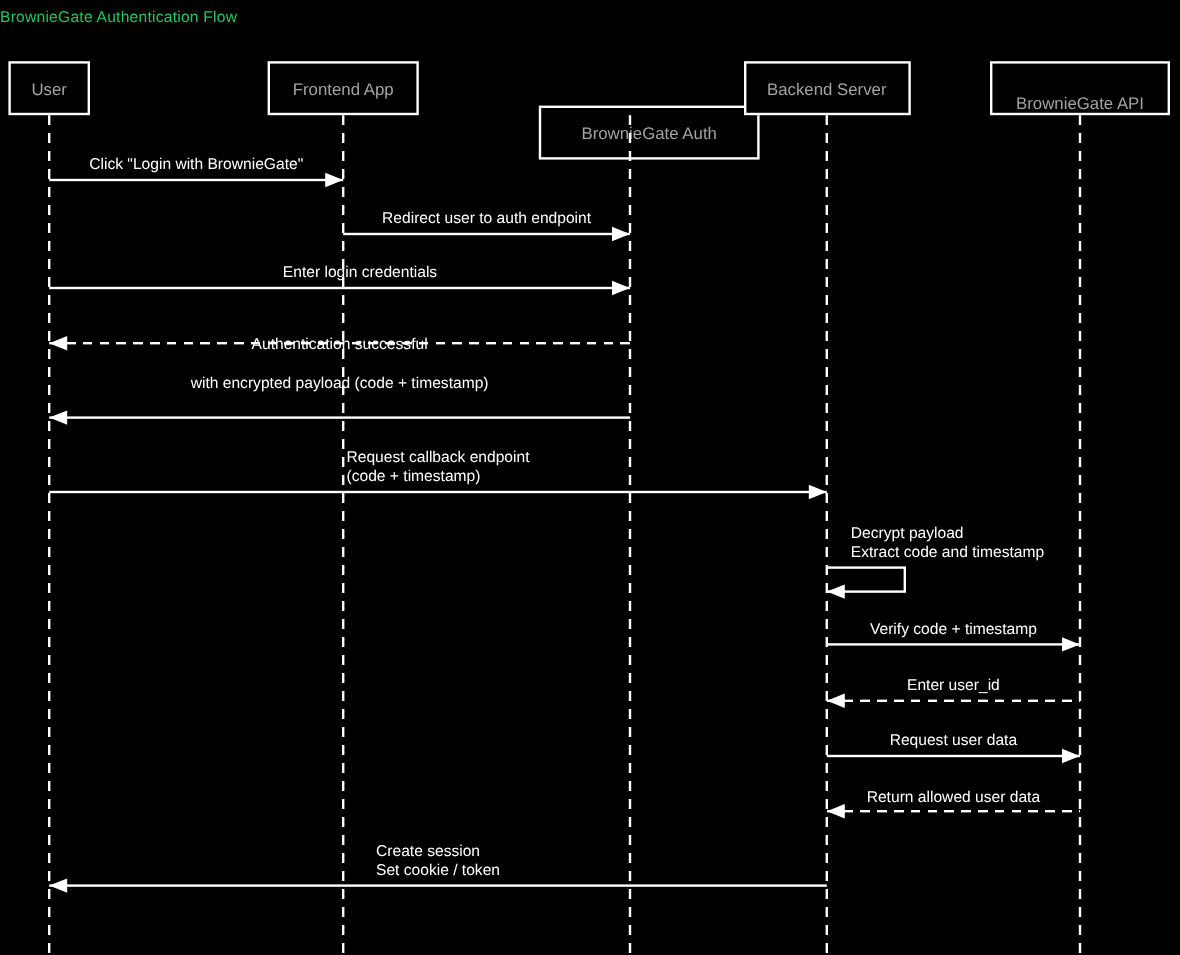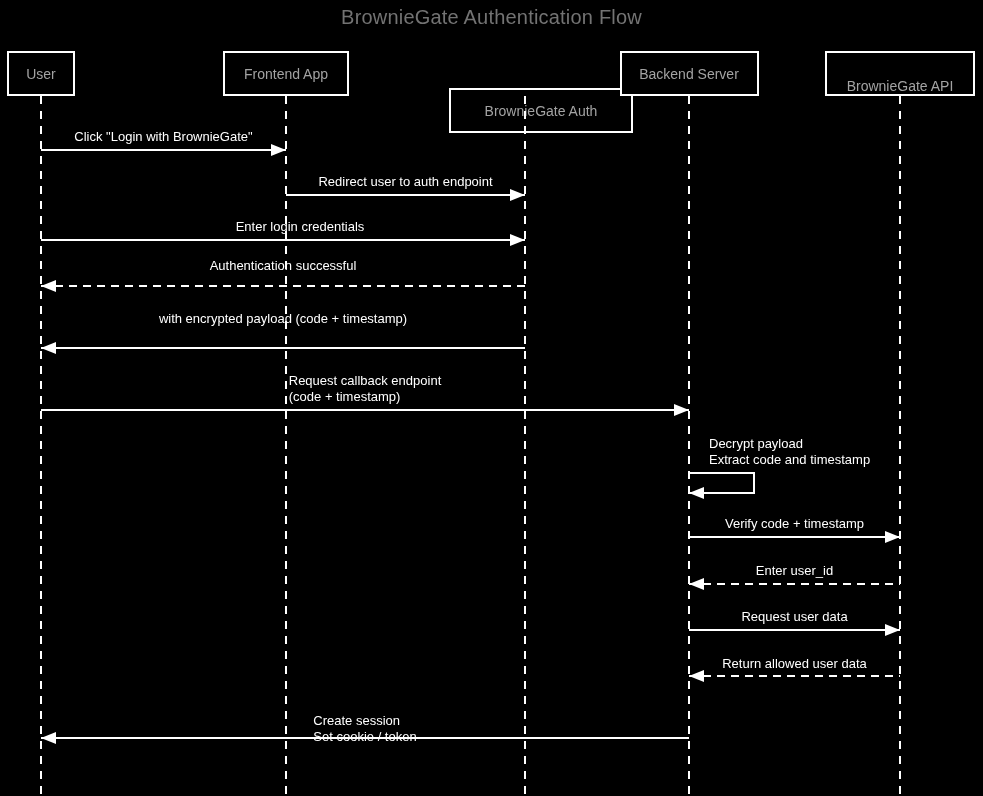--- a/index.html
+++ b/index.html
@@ -14,24 +14,23 @@
     height: 796px;
     background: #000000;
     overflow: hidden;
     color: #ffffff;
   }
   .diagram-title {
     position: absolute;
     top: 6px;
     left: 0;
     width: 100%;
-    text-align: center;
-    font-size: 20px;
+    font-size: 13px;
     letter-spacing: 0.2px;
-    color: #737373;
+    color: #22c55e;
   }
   .actor-box {
     position: absolute;
     top: 51px;
     height: 45px;
     box-sizing: border-box;
     border: 2px solid #ffffff;
     background: #000000;
     display: flex;
     align-items: center;
@@ -117,21 +116,21 @@
       <div class="arrowhead arrowhead-right" style="left: 271px; top: 144px;"></div>
       <div class="msg-label" style="left: 41px; width: 245px; top: 129px;"><div class="inner"><div>Click "Login with BrownieGate"</div></div></div>
       <div class="msg-line-solid" style="left: 286px; width: 239px; top: 194px;"></div>
       <div class="arrowhead arrowhead-right" style="left: 510px; top: 189px;"></div>
       <div class="msg-label" style="left: 286px; width: 239px; top: 174px;"><div class="inner"><div>Redirect user to auth endpoint</div></div></div>
       <div class="msg-line-solid" style="left: 41px; width: 484px; top: 239px;"></div>
       <div class="arrowhead arrowhead-right" style="left: 510px; top: 234px;"></div>
       <div class="msg-label" style="left: 58px; width: 484px; top: 219px;"><div class="inner"><div>Enter login credentials</div></div></div>
       <div class="msg-line-dashed" style="left: 41px; width: 484px; top: 285px;"></div>
       <div class="arrowhead arrowhead-left" style="left: 41px; top: 280px;"></div>
-      <div class="msg-label" style="left: 41px; width: 484px; top: 258px;"><div class="inner"><div>Authentication successful</div></div></div>
+      <div class="msg-label" style="left: 41px; width: 484px; top: 279px;"><div class="inner"><div>Authentication successful</div></div></div>
       <div class="msg-line-solid" style="left: 41px; width: 484px; top: 347px;"></div>
       <div class="arrowhead arrowhead-left" style="left: 41px; top: 342px;"></div>
       <div class="msg-label multiline" style="left: 41px; width: 484px; top: 311px;"><div class="inner"><div>with encrypted payload (code + timestamp)</div></div></div>
       <div class="msg-line-solid" style="left: 41px; width: 648px; top: 409px;"></div>
       <div class="arrowhead arrowhead-right" style="left: 674px; top: 404px;"></div>
       <div class="msg-label multiline" style="left: 41px; width: 648px; top: 373px;"><div class="inner"><div>Request callback endpoint</div><div>(code + timestamp)</div></div></div>
       <div class="msg-line-solid" style="left: 689px; width: 66px; top: 472px;"></div>
       <div class="msg-line-vert" style="left: 753px; top: 473px; height: 20px;"></div>
       <div class="msg-line-solid" style="left: 689px; width: 66px; top: 492px;"></div>
       <div class="arrowhead arrowhead-left" style="left: 689px; top: 487px;"></div>
@@ -143,15 +142,15 @@
       <div class="arrowhead arrowhead-left" style="left: 689px; top: 578px;"></div>
       <div class="msg-label" style="left: 689px; width: 211px; top: 563px;"><div class="inner"><div>Enter user_id</div></div></div>
       <div class="msg-line-solid" style="left: 689px; width: 211px; top: 629px;"></div>
       <div class="arrowhead arrowhead-right" style="left: 885px; top: 624px;"></div>
       <div class="msg-label" style="left: 689px; width: 211px; top: 609px;"><div class="inner"><div>Request user data</div></div></div>
       <div class="msg-line-dashed" style="left: 689px; width: 211px; top: 675px;"></div>
       <div class="arrowhead arrowhead-left" style="left: 689px; top: 670px;"></div>
       <div class="msg-label" style="left: 689px; width: 211px; top: 656px;"><div class="inner"><div>Return allowed user data</div></div></div>
       <div class="msg-line-solid" style="left: 41px; width: 648px; top: 737px;"></div>
       <div class="arrowhead arrowhead-left" style="left: 41px; top: 732px;"></div>
-      <div class="msg-label multiline" style="left: 41px; width: 648px; top: 701px; margin-top: 12px;"><div class="inner"><div>Create session</div><div>Set cookie / token</div></div></div>
+      <div class="msg-label multiline" style="left: 41px; width: 648px; top: 701px;"><div class="inner"><div>Create session</div><div>Set cookie / token</div></div></div>
     </div>
 </div>
 
 </body></html>

